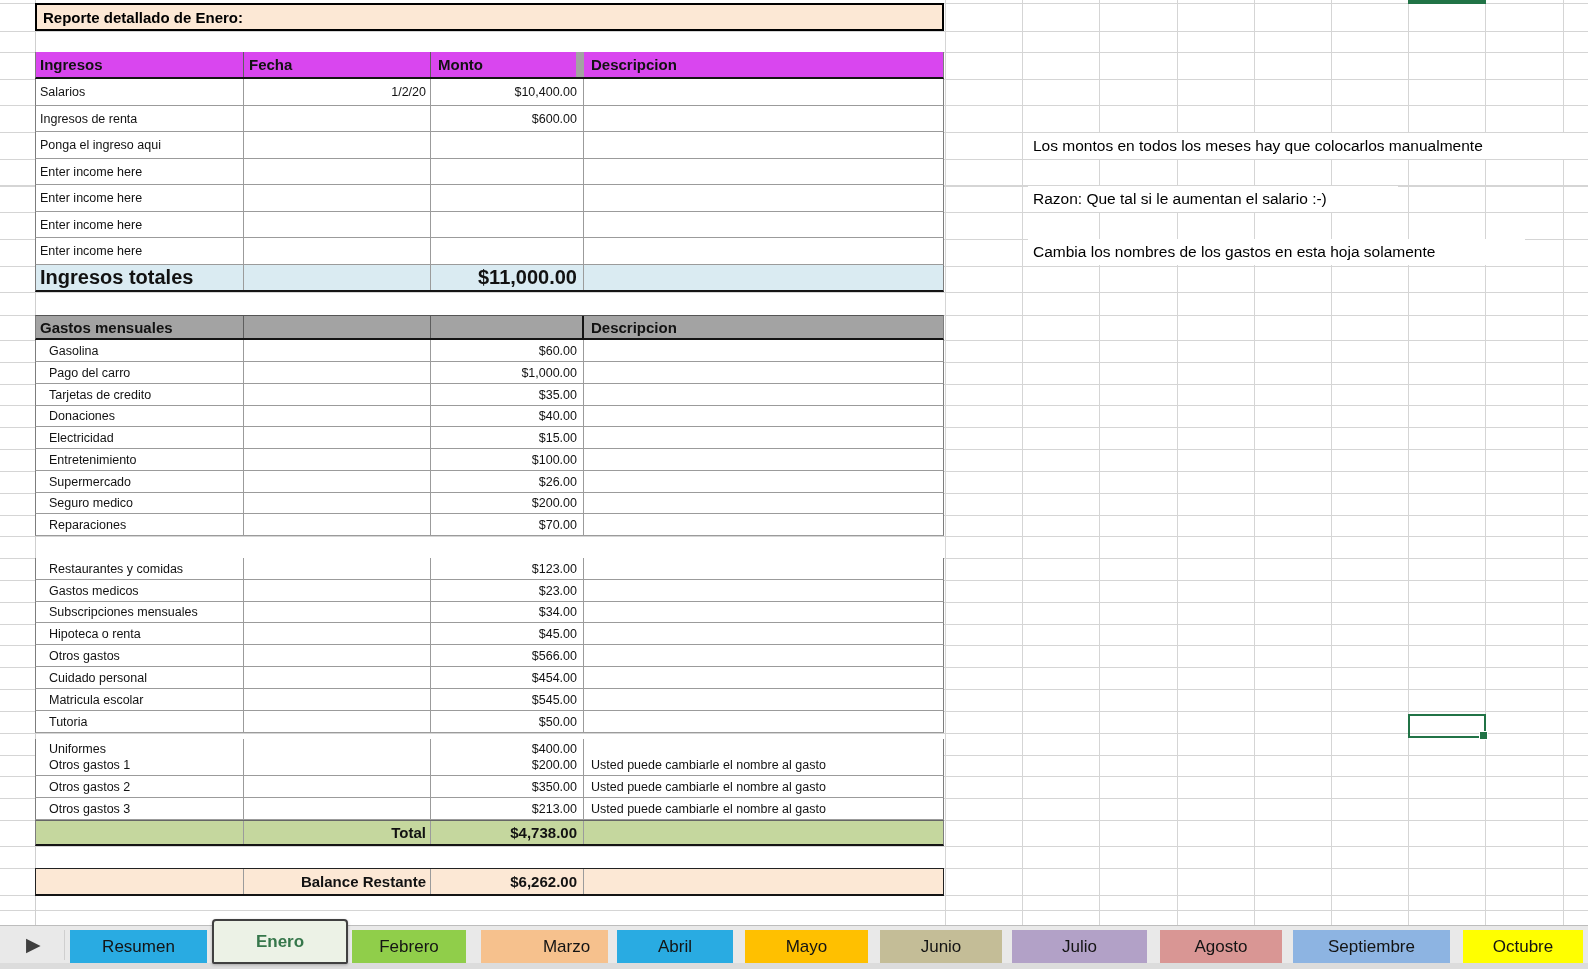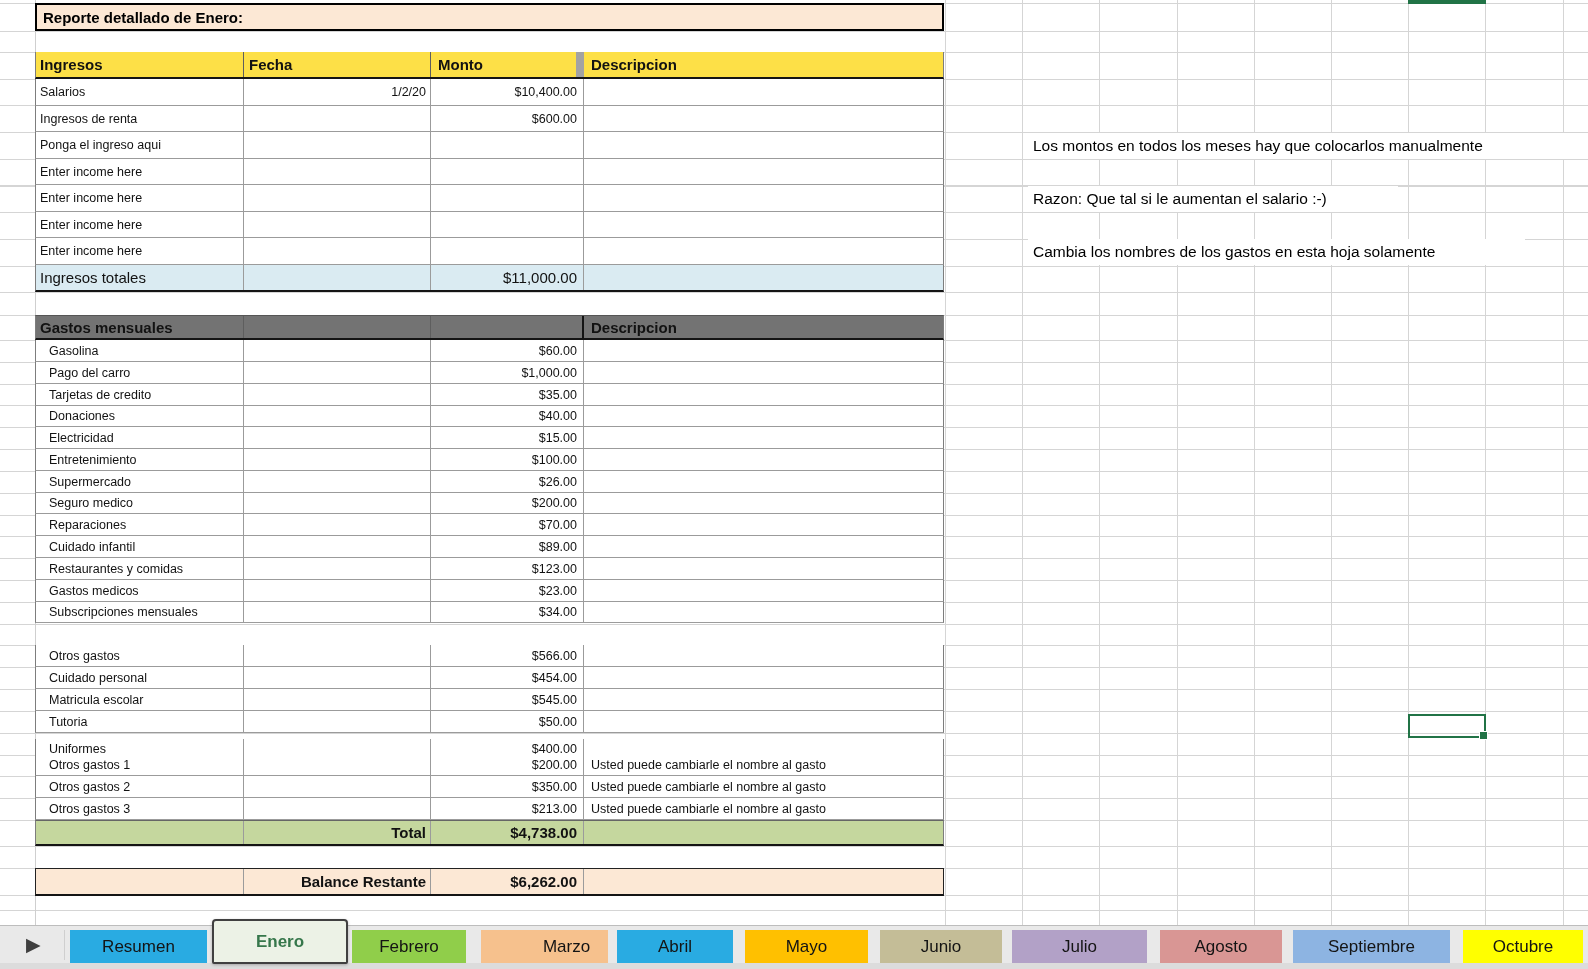--- a/index.html
+++ b/index.html
@@ -16,28 +16,28 @@
   .gutl{position:absolute;left:35px;top:0;width:1px;height:925px;background:#cfcfcf;}
   
   .row{position:absolute;left:35px;width:909px;box-sizing:border-box;background:#fff;
        border-bottom:1px solid #9b9b9b;border-left:1px solid #7d7d7d;border-right:1px solid #7d7d7d;}
   .c{position:absolute;top:0;bottom:0;box-sizing:border-box;border-right:1px solid #9b9b9b;
      display:flex;align-items:center;font-size:12.5px;color:#121212;white-space:nowrap;overflow:hidden;}
   .ca{left:0;width:208px;padding-left:4px;}
   .cb{left:208px;width:187px;justify-content:flex-end;padding-right:4px;}
   .cc{left:395px;width:153px;justify-content:flex-end;padding-right:6px;}
   .cd{left:548px;width:361px;border-right:none;padding-left:7px;}
-  .hdr{background:#fde047;border-bottom:2px solid #141414;}
+  .hdr{background:#d946ef;border-bottom:2px solid #141414;}
   .hdr .c{font-weight:bold;font-size:15px;border-right-color:#5e5e5e;}
   .hdr .cc{border-right:8px solid #a3a3a3;}
-  .ghdr{background:#737373;border-top:1px solid #555;border-bottom:2px solid #141414;}
+  .ghdr{background:#a3a3a3;border-top:1px solid #555;border-bottom:2px solid #141414;}
   .ghdr .c{font-weight:bold;font-size:15px;border-right-color:#5e5e5e;}
   .ghdr .cc{border-right:2px solid #141414;}
   .totrow{background:#DAEBF2;border-bottom:2px solid #141414;}
-  .totrow .c{font-weight:normal;font-size:15px;}
+  .totrow .c{font-weight:bold;font-size:20px;}
   .gtot{background:#C5D79E;border-top:1px solid #666;border-bottom:2px solid #141414;}
   .gtot .c{font-weight:bold;font-size:15px;}
   .balrow{background:#FCE8D5;border:1px solid #222;border-bottom:2px solid #141414;}
   .balrow .c{font-weight:bold;font-size:15px;}
   .exp .ca{padding-left:13px;}
   .titlebox{position:absolute;left:35px;top:3px;width:909px;height:28px;box-sizing:border-box;
        background:#FCE8D5;border:2.5px solid #000;display:flex;align-items:center;
        font-weight:bold;font-size:15px;color:#000;padding-left:6px;}
   
   .note{position:absolute;left:1028px;height:26px;background:#fff;display:flex;align-items:center;
@@ -190,42 +190,42 @@
     <div class="c cb"></div>
     <div class="c cc">$200.00</div>
     <div class="c cd"></div>
   </div>
   <div class="row exp" style="top:514px;height:22px">
     <div class="c ca">Reparaciones</div>
     <div class="c cb"></div>
     <div class="c cc">$70.00</div>
     <div class="c cd"></div>
   </div>
-  <div class="row exp" style="top:536px;height:22px">
-    <div class="c ca">Cuidado infantil</div>
-    <div class="c cb"></div>
-    <div class="c cc">$89.00</div>
-    <div class="c cd"></div>
-  </div>
   <div class="row exp" style="top:558px;height:22px">
     <div class="c ca">Restaurantes y comidas</div>
     <div class="c cb"></div>
     <div class="c cc">$123.00</div>
     <div class="c cd"></div>
   </div>
   <div class="row exp" style="top:580px;height:22px">
     <div class="c ca">Gastos medicos</div>
     <div class="c cb"></div>
     <div class="c cc">$23.00</div>
     <div class="c cd"></div>
   </div>
   <div class="row exp" style="top:602px;height:21px">
     <div class="c ca">Subscripciones mensuales</div>
     <div class="c cb"></div>
     <div class="c cc">$34.00</div>
+    <div class="c cd"></div>
+  </div>
+  <div class="row exp" style="top:623px;height:22px">
+    <div class="c ca">Hipoteca o renta</div>
+    <div class="c cb"></div>
+    <div class="c cc">$45.00</div>
     <div class="c cd"></div>
   </div>
   <div class="row exp" style="top:645px;height:22px">
     <div class="c ca">Otros gastos</div>
     <div class="c cb"></div>
     <div class="c cc">$566.00</div>
     <div class="c cd"></div>
   </div>
   <div class="row exp" style="top:667px;height:22px">
     <div class="c ca">Cuidado personal</div>

